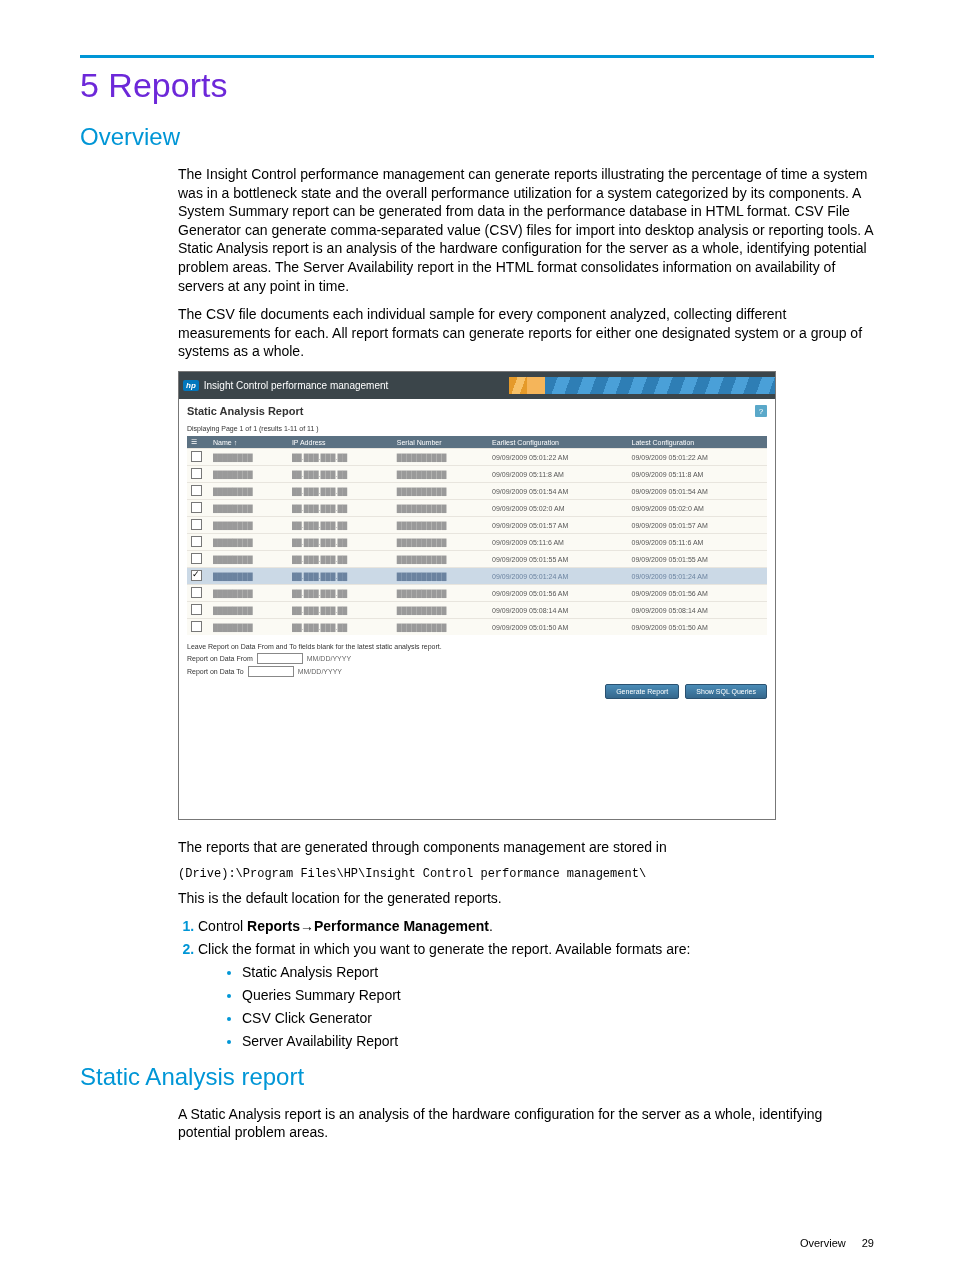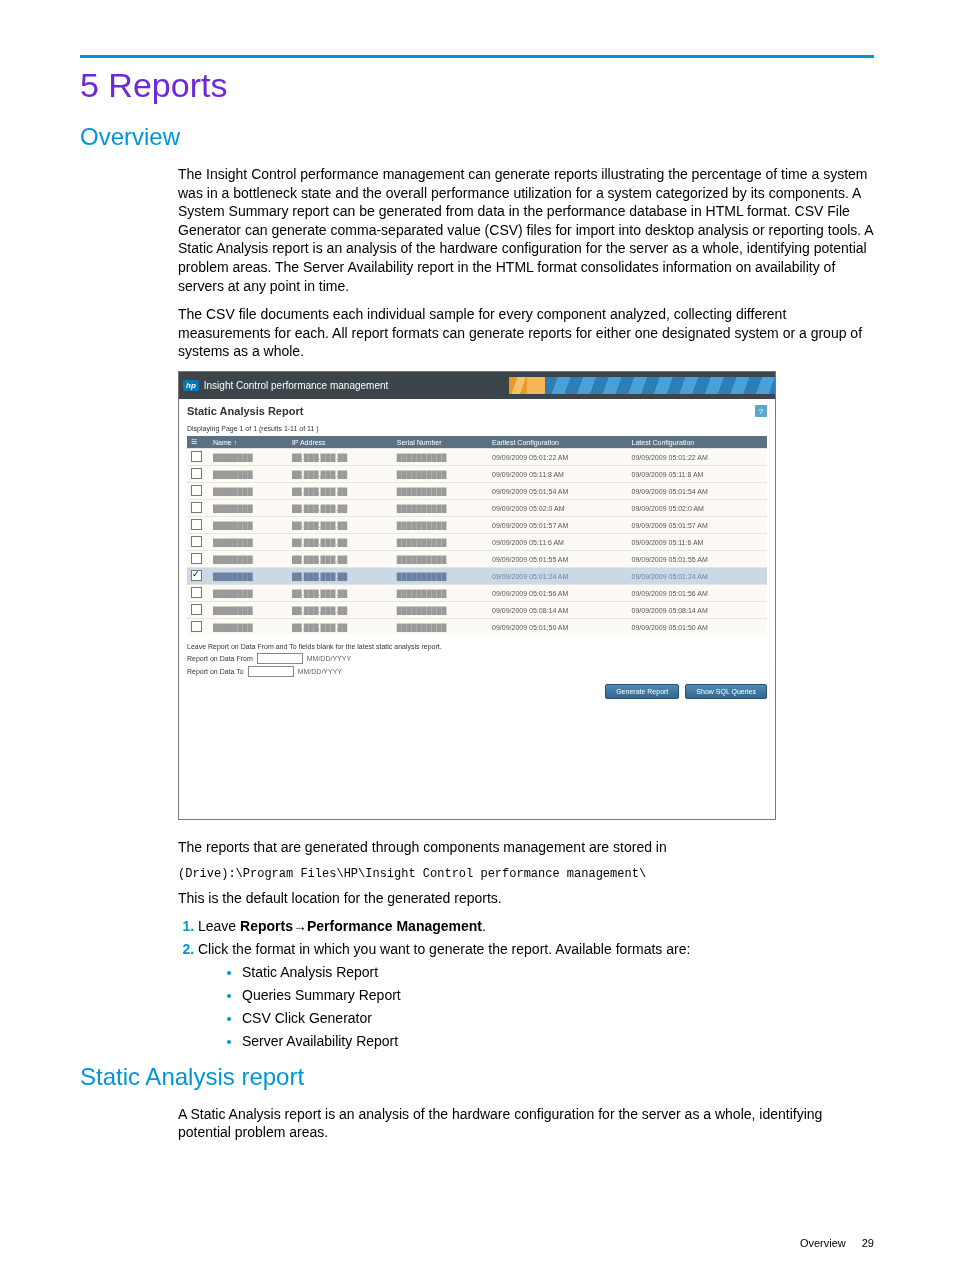--- a/index.html
+++ b/index.html
@@ -315,21 +315,21 @@
       </div>
       <div class="ss-footer-space"></div>
     </div>
 
     <p class="body">The reports that are generated through components management are stored in</p>
     <code class="path">(Drive):\Program Files\HP\Insight Control performance management\</code>
     <p class="body">This is the default location for the generated reports.</p>
 
     <ol class="steps">
       <li>
-        <span>Leave </span><span class="bold">Reports</span><span class="arrow">→</span><span class="bold">Performance Management</span><span>.</span>
+        <span>Control </span><span class="bold">Reports</span><span class="arrow">→</span><span class="bold">Performance Management</span><span>.</span>
       </li>
       <li>
         <span>Click the format in which you want to generate the report. Available formats are:</span>
         <ul class="formats" id="formats-list">
             <li>Static Analysis Report</li>
             <li>Queries Summary Report</li>
             <li>CSV Click Generator</li>
             <li>Server Availability Report</li>
           </ul>
       </li>

